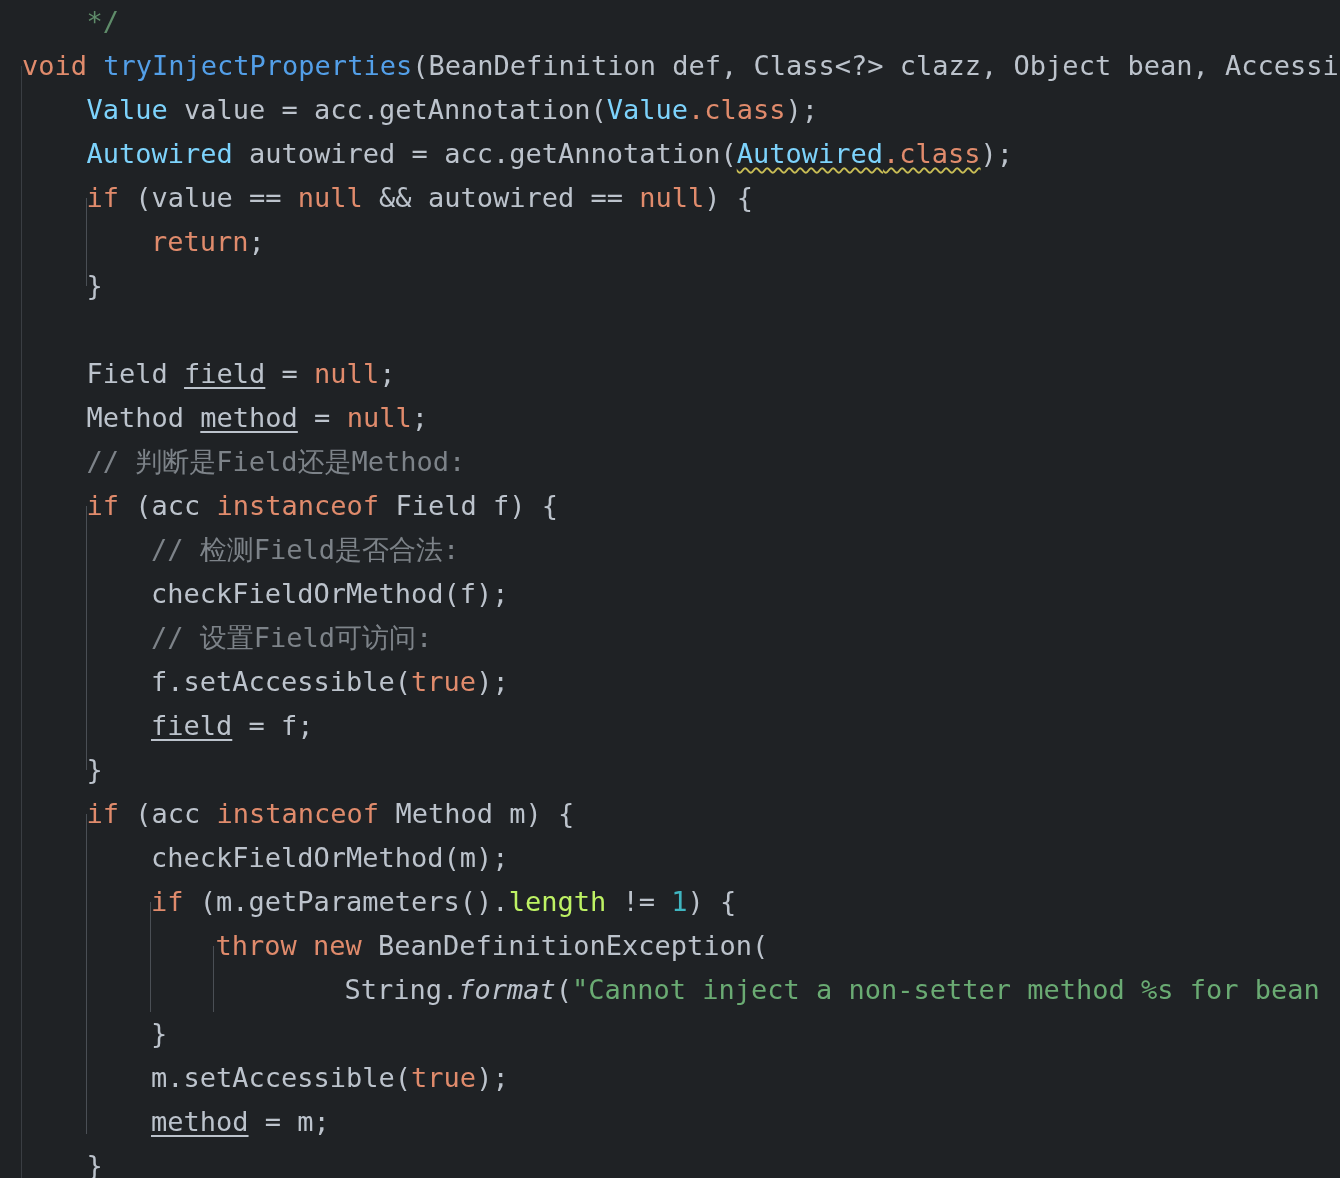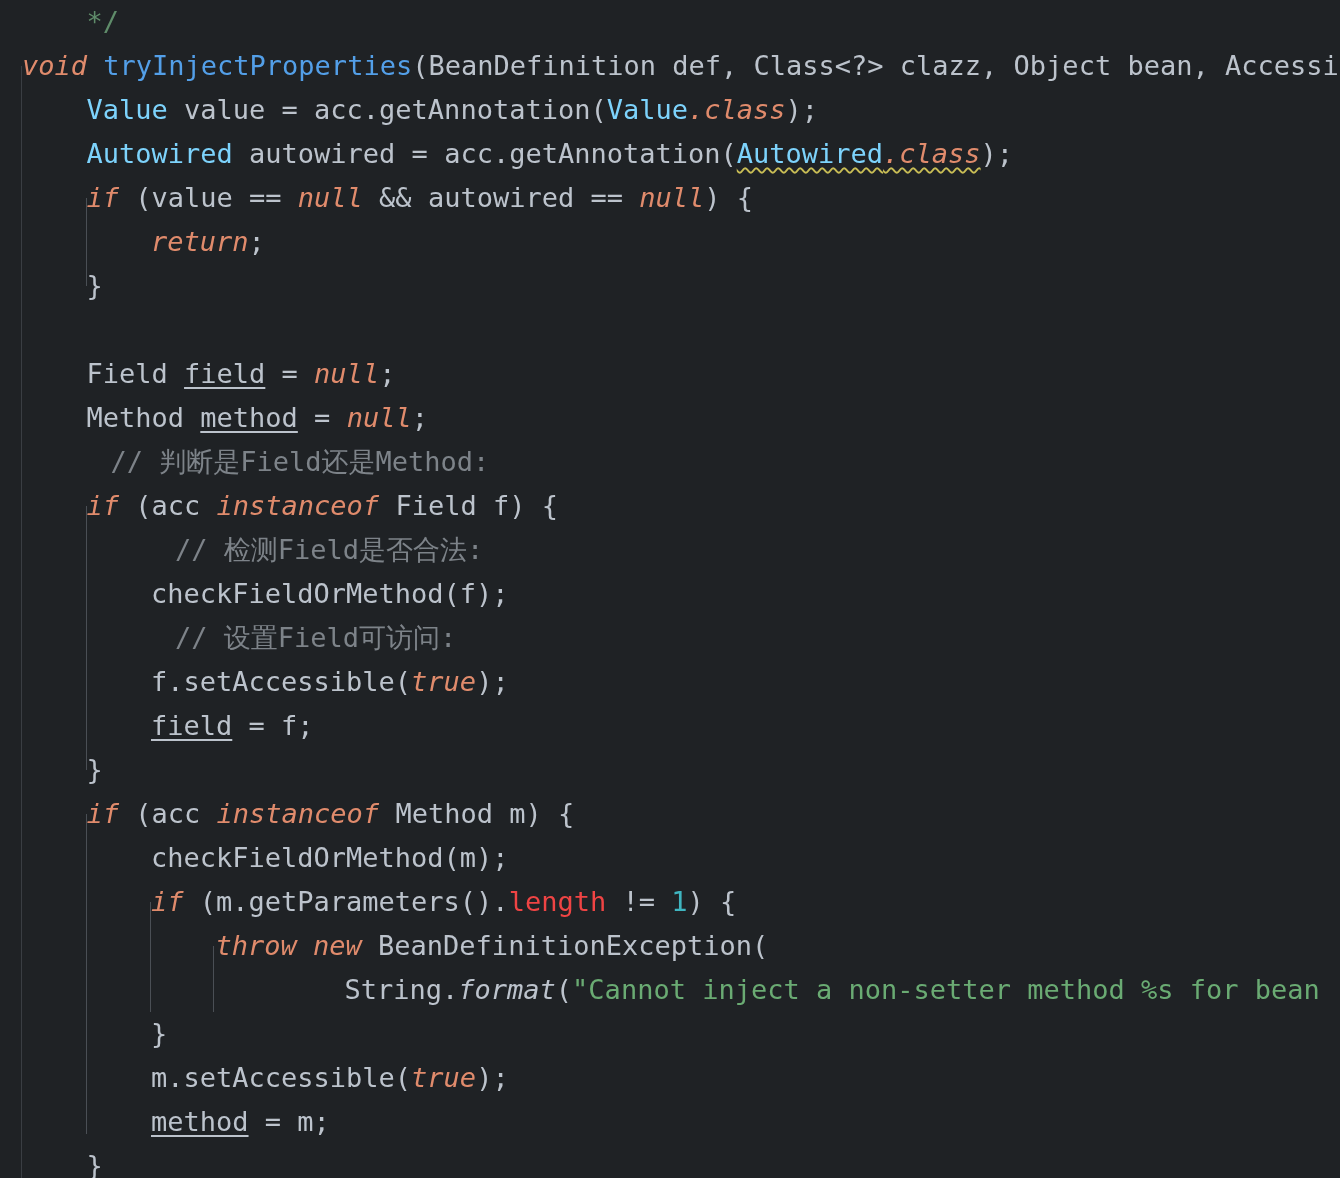--- a/index.html
+++ b/index.html
@@ -45,27 +45,27 @@
 
   .line {
     height: 44px;
     padding-left: 22px;
     white-space: pre;
     font-size: 27px;
     line-height: 44px;
   }
 
   
-  .kw       { color: #E08B6C; font-style: italic; }   
+  .kw       { color: #E08B6C; }   
   .fn       { color: #539FE8; }   
   .anno     { color: #7dd3fc; }   
   .str      { color: #6AAB73; }   
   .jdoc     { color: #5F8C6A; }   
-  .cmt      { color: #7D8389; margin-left: 24px; }   
-  .fld      { color: #ef4444; }   
+  .cmt      { color: #7D8389; }   
+  .fld      { color: #bef264; }   
   .num      { color: #3FB5C0; }   
   .ital     { font-style: italic; }
   .uline    { text-decoration: underline; text-underline-offset: 4px; }
 
   
   .wavy {
     text-decoration: underline wavy #C8BD55;
     text-decoration-thickness: 1.5px;
     text-underline-offset: 4px;
   }

